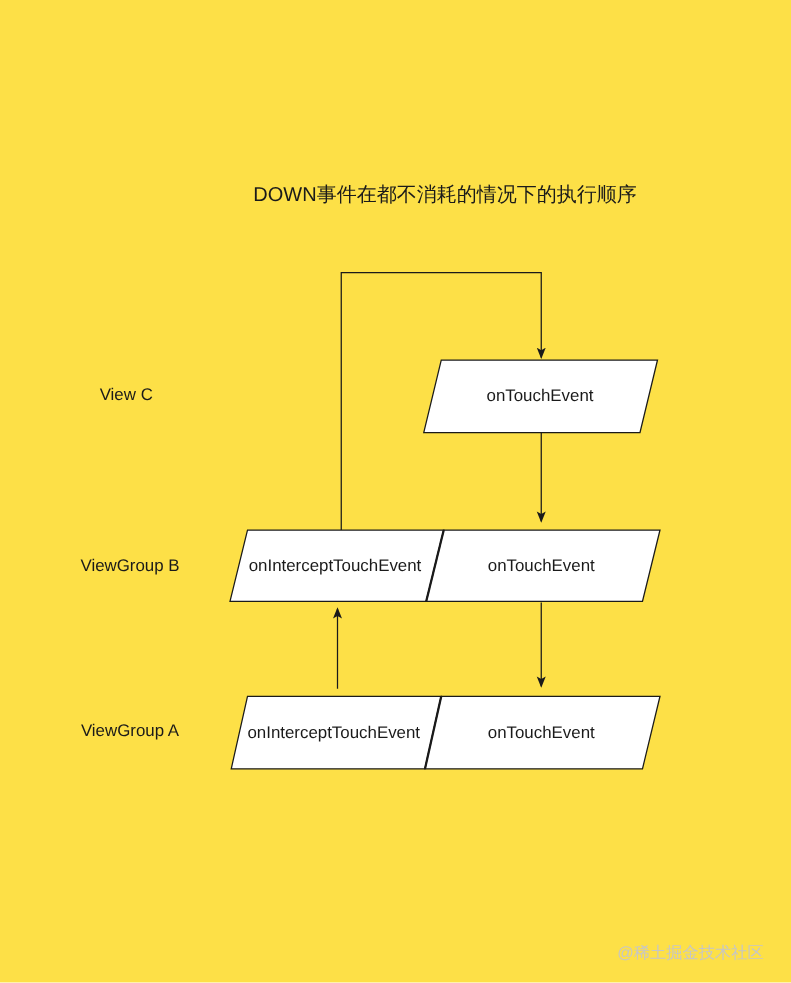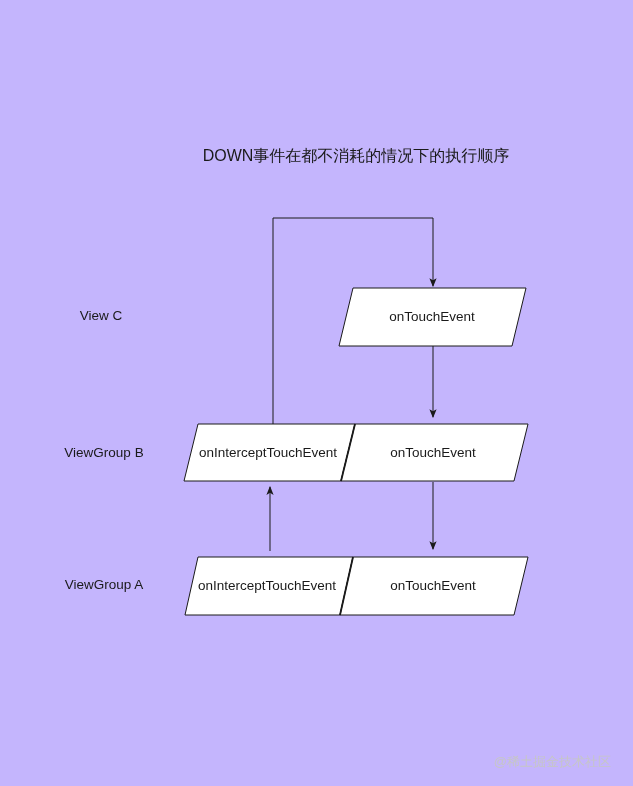--- a/index.html
+++ b/index.html
@@ -1,20 +1,20 @@
 <!DOCTYPE html>
 <html><head>
 <meta charset="utf-8">
 <style>
   html, body { margin: 0; padding: 0; background: #ffffff; }
   .page {
     position: relative;
     width: 633px;
     height: 786px;
-    background: #c4b5fd;
+    background: #fde047;
     overflow: hidden;
     font-family: "Liberation Sans", sans-serif;
   }
   svg { display: block; }
   svg text {
     font-family: "Liberation Sans", sans-serif;
     fill: #1a1a1a;
   }
   .title-text   { font-size: 16px; }
   .label-text   { font-size: 13.5px; }

